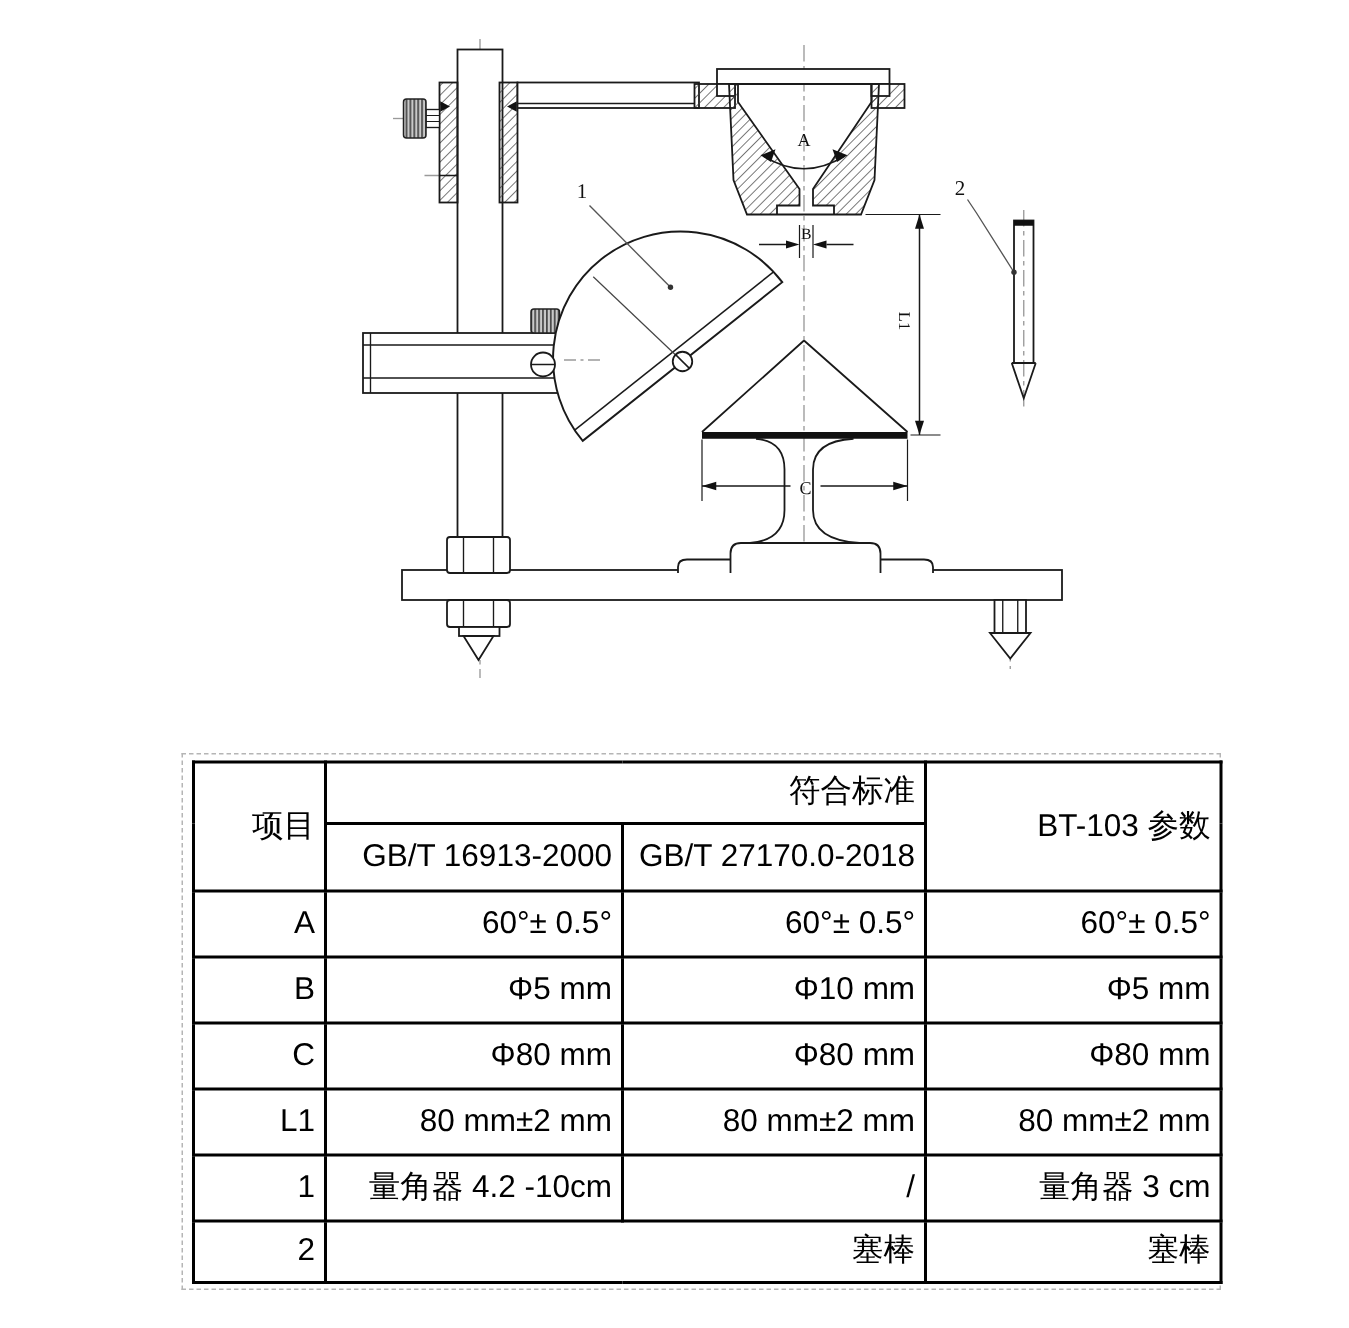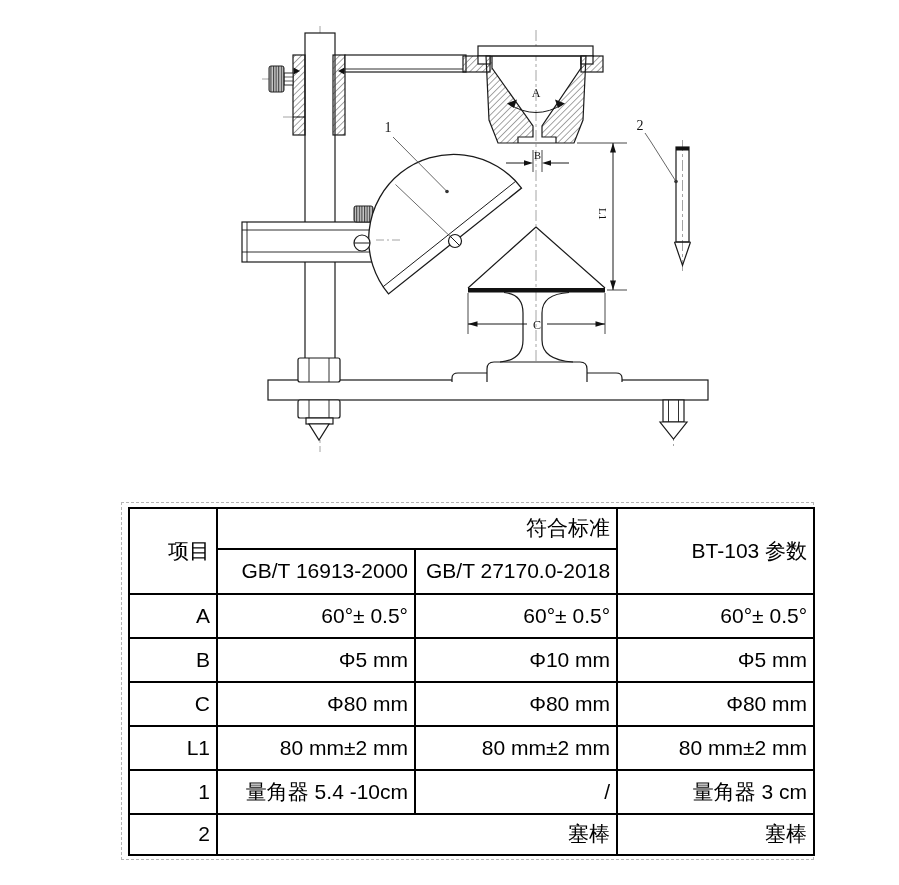--- a/index.html
+++ b/index.html
@@ -204,21 +204,21 @@
         <td>Φ80 mm</td>
       </tr>
       <tr class="rd">
         <td>L1</td>
         <td>80 mm±2 mm</td>
         <td>80 mm±2 mm</td>
         <td>80 mm±2 mm</td>
       </tr>
       <tr class="rd">
         <td>1</td>
-        <td>量角器 5.4 -10cm</td>
+        <td>量角器 4.2 -10cm</td>
         <td>/</td>
         <td>量角器 3 cm</td>
       </tr>
       <tr class="rdl">
         <td>2</td>
         <td colspan="2">塞棒</td>
         <td>塞棒</td>
       </tr>
     </tbody>
   </table>

